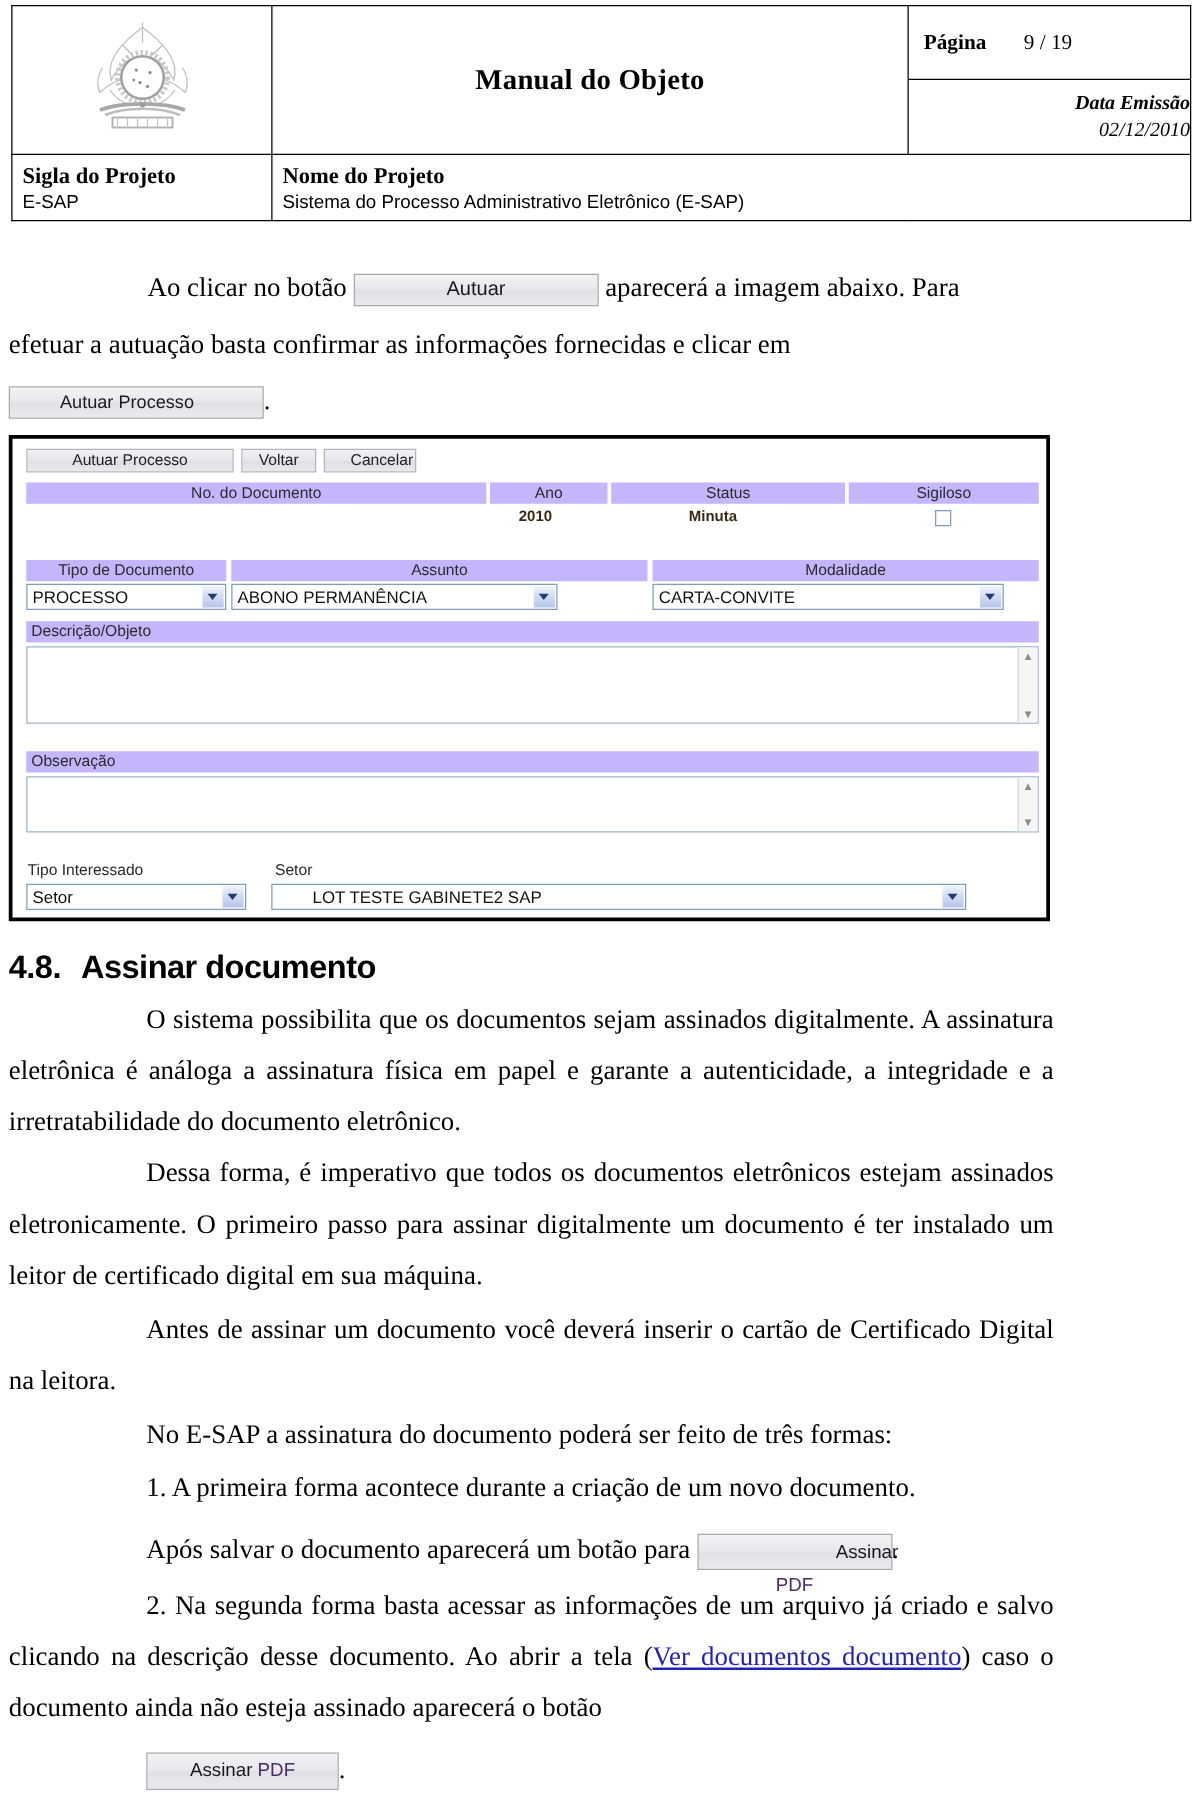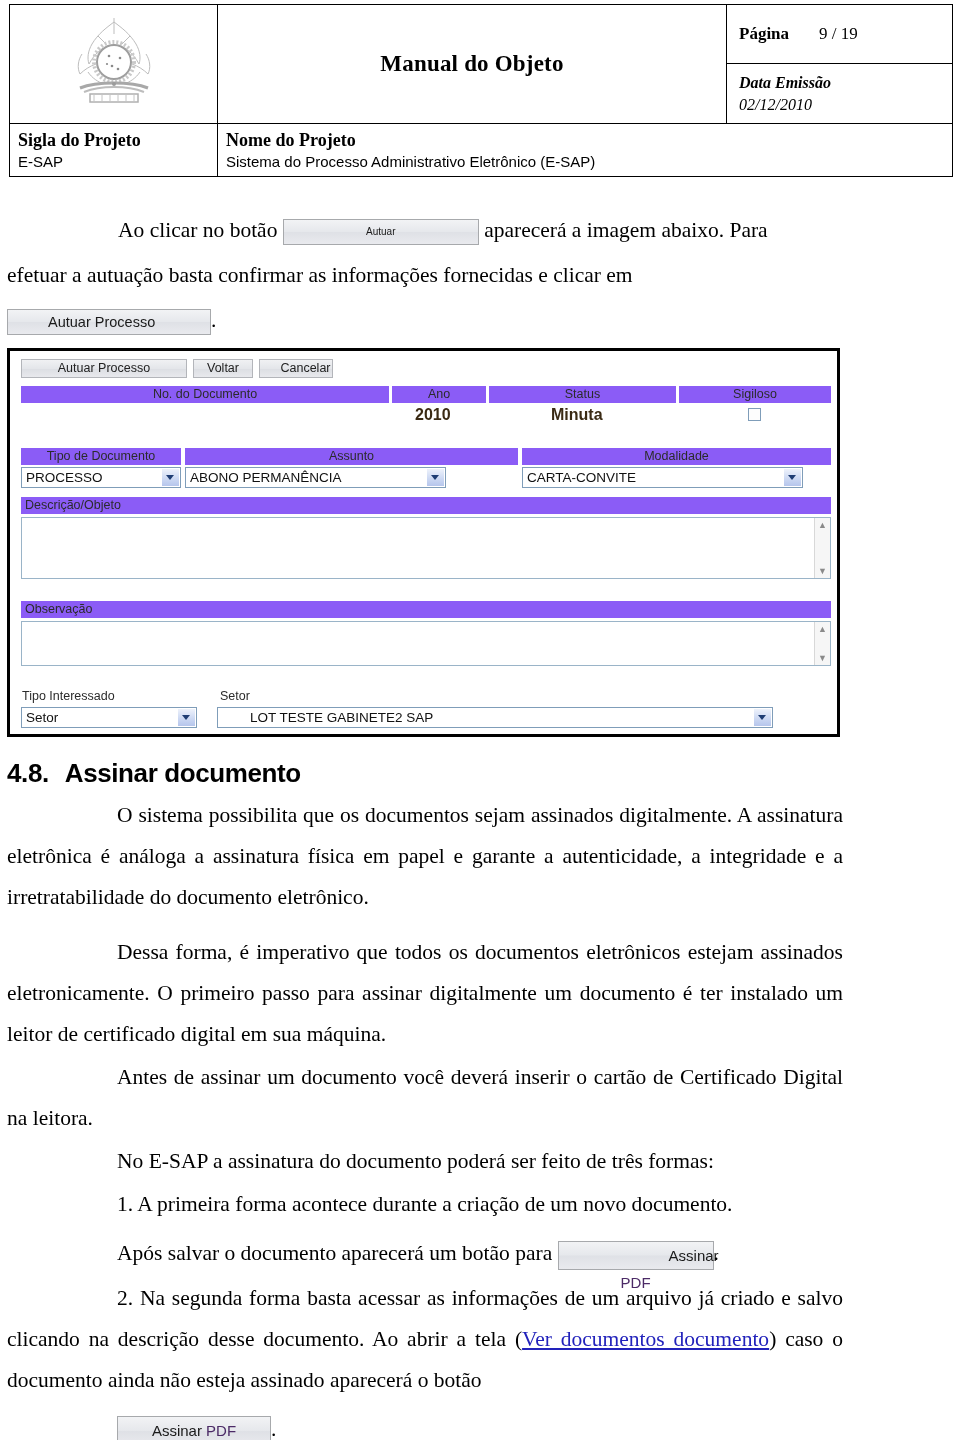--- a/index.html
+++ b/index.html
@@ -70,20 +70,21 @@
   }
   .pagina-value {
     font-family: "Liberation Serif", serif;
     font-size: 17px;
     padding-left: 30px;
   }
   .data-row {
     height: 59px;
     padding-left: 12px !important;
     vertical-align: middle;
+    text-align: right;
   }
   .data-label {
     font-family: "Liberation Serif", serif;
     font-weight: bold;
     font-style: italic;
     font-size: 16px;
     display: block;
     line-height: 1.35;
   }
   .data-value {
@@ -132,21 +133,21 @@
     border: 1px solid #a7a9ac;
     font-family: "Liberation Sans", sans-serif;
     text-align: center;
     color: #1a1a1a;
     box-sizing: border-box;
   }
   .btn-autuar {
     width: 196px;
     height: 26px;
     line-height: 24px;
-    font-size: 10px;
+    font-size: 16px;
   }
   .btn-autuar-processo {
     width: 204px;
     height: 26px;
     line-height: 24px;
     font-size: 14.5px;
     text-align: left;
     padding-left: 40px;
   }
   .btn-assinar-pdf {
@@ -210,33 +211,33 @@
     line-height: 17px;
     text-align: center;
     box-sizing: border-box;
   }
   .tb-autuar { width: 166px; }
   .tb-voltar { width: 60px; }
   .tb-cancelar { width: 74px; padding-left: 19px; }
 
   .hdr-band {
     position: absolute;
-    background: #8b5cf6;
+    background: #c4b5fd;
     height: 17px;
     line-height: 17px;
     font-family: "Liberation Sans", sans-serif;
     font-size: 12.5px;
     color: #2b2b2b;
     text-align: center;
     box-sizing: border-box;
   }
   .val-text {
     position: absolute;
     font-family: "Liberation Sans", sans-serif;
-    font-size: 16px;
+    font-size: 12px;
     font-weight: bold;
     color: #3a2a14;
   }
 
   .chk {
     position: absolute;
     width: 13px;
     height: 13px;
     border: 1px solid #7f9db9;
     background: #fdfdfd;
@@ -458,21 +459,21 @@
     </div>
 
   </div>
 </div>
 
 <div style="position:absolute; left:0; top:758px; width:960px;">
   <h2 class="section-heading" style="margin-left:7px;">
     <span class="heading-num">4.8.</span><span>Assinar documento</span>
   </h2>
   <p class="para" style="margin-left:7px; width:836px; text-indent:110px; margin-top:6px;">O sistema possibilita que os documentos sejam assinados digitalmente. A assinatura eletrônica é análoga a assinatura física em papel e garante a autenticidade, a integridade e a irretratabilidade do documento eletrônico.</p>
-  <p class="para" style="margin-left:7px; width:836px; text-indent:110px; margin-top:14px;">Dessa forma, é imperativo que todos os documentos eletrônicos estejam assinados eletronicamente. O primeiro passo para assinar digitalmente um documento é ter instalado um leitor de certificado digital em sua máquina.</p>
+  <p class="para" style="margin-left:7px; width:836px; text-indent:110px; margin-top:0;">Dessa forma, é imperativo que todos os documentos eletrônicos estejam assinados eletronicamente. O primeiro passo para assinar digitalmente um documento é ter instalado um leitor de certificado digital em sua máquina.</p>
   <p class="para" style="margin-left:7px; width:836px; text-indent:110px; margin-top:2px;">Antes de assinar um documento você deverá inserir o cartão de Certificado Digital na leitora.</p>
   <p class="para" style="margin-left:7px; width:836px; text-indent:110px; margin-top:2px; text-align:left;">No E-SAP a assinatura do documento poderá ser feito de três formas:</p>
   <p class="para" style="margin-left:7px; width:836px; text-indent:110px; margin-top:2px;">1. A primeira forma acontece durante a criação de um novo documento.</p>
   <p class="para" style="margin-left:7px; width:836px; text-indent:110px; margin-top:8px; text-align:left;">
     <span>Após salvar o documento aparecerá um botão para</span>
     <span class="inline-btn btn-assinar-pdf"><span>Assinar </span><span class="pdf-word">PDF</span></span><span>.</span>
   </p>
   <p class="para" style="margin-left:7px; width:836px; text-indent:110px; margin-top:4px;">
     <span>2.  Na segunda forma basta acessar as informações de um arquivo já criado e salvo clicando na descrição desse documento. Ao abrir a tela (</span><a class="doc-link" href="#">Ver documentos documento</a><span>) caso o documento ainda não esteja assinado aparecerá o botão</span>
   </p>

